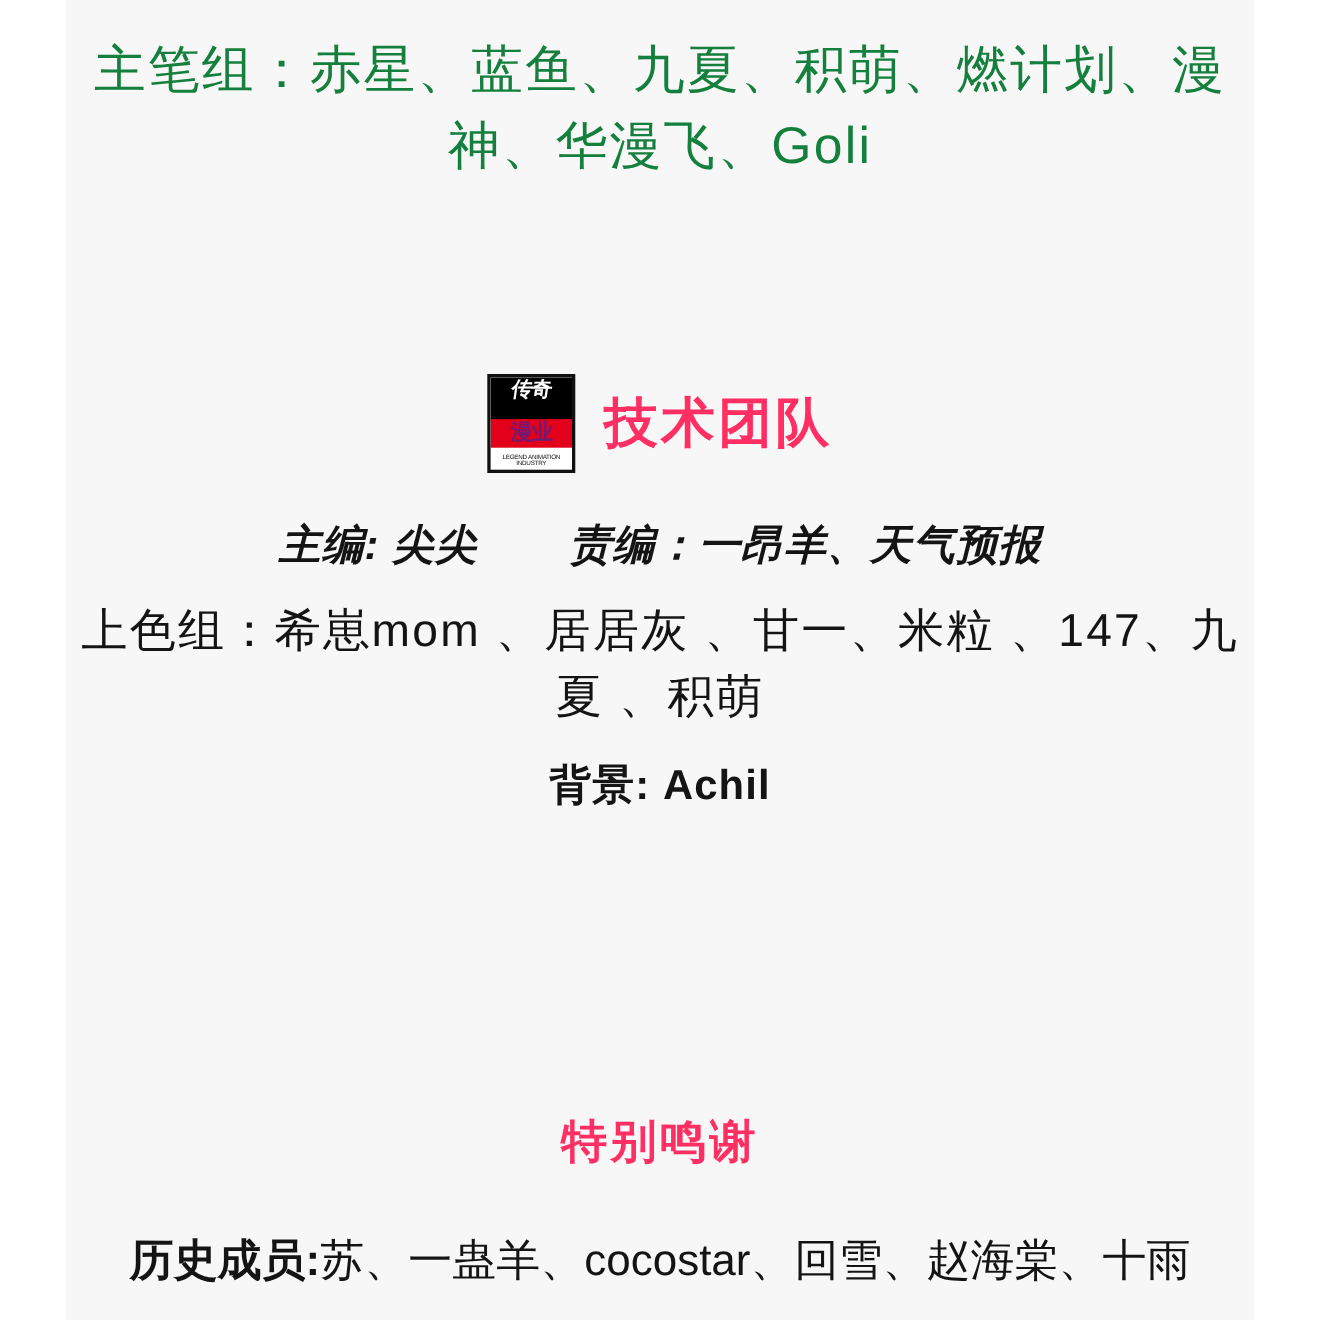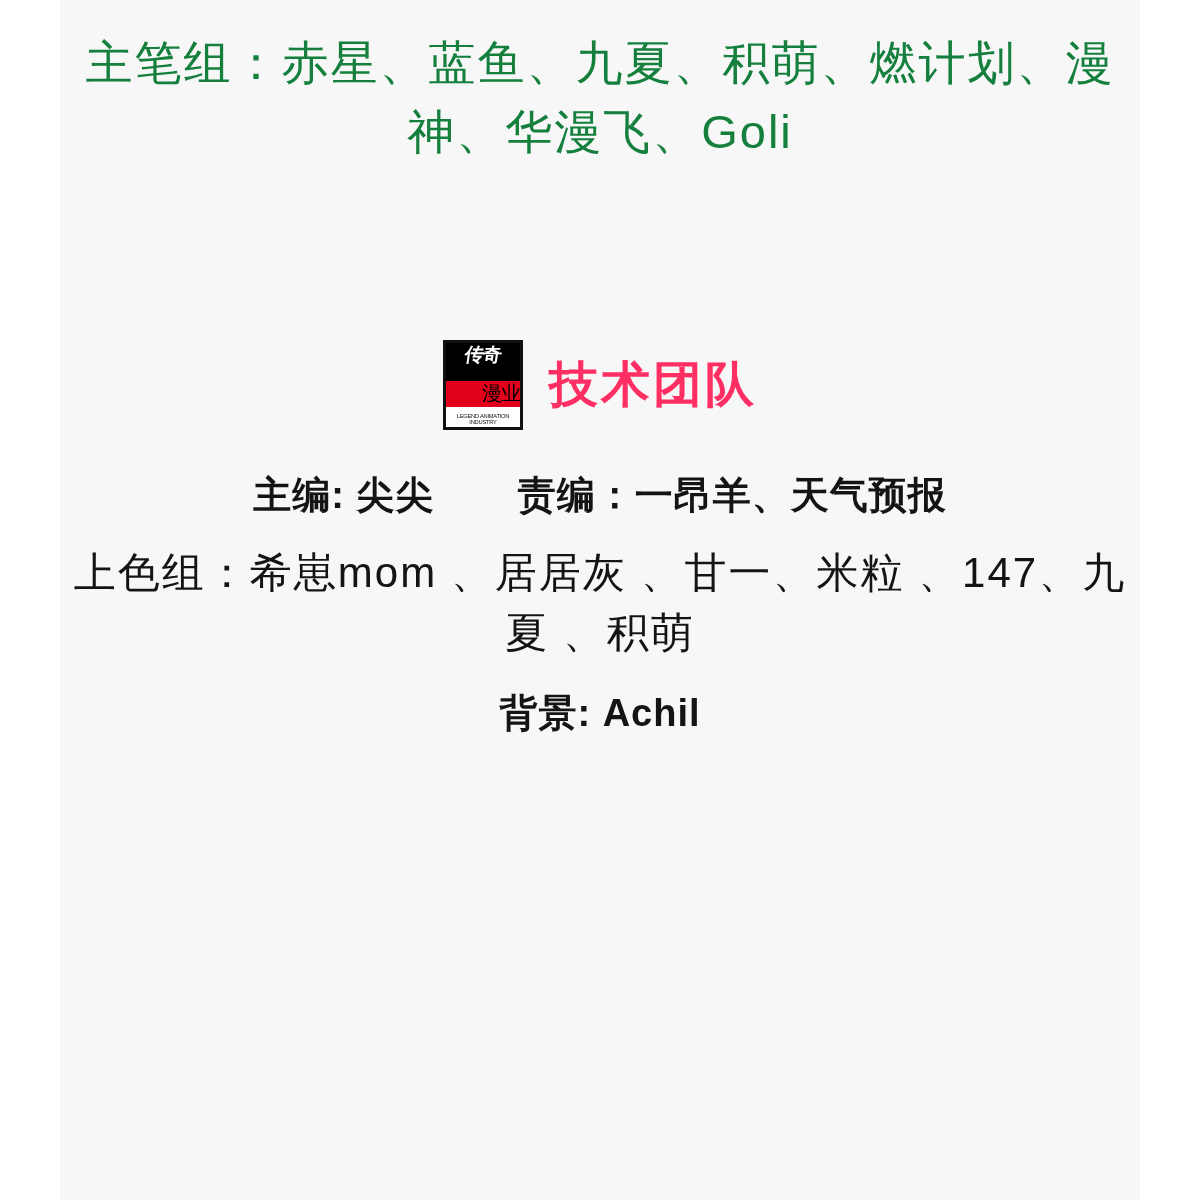--- a/index.html
+++ b/index.html
@@ -109,24 +109,24 @@
   }
   .logo .logo-mid {
     position: absolute;
     left: 0; right: 0; top: 38px;
     height: 26px;
     background: #e2001a;
   }
   .logo .logo-mid-text {
     position: absolute;
     left: 0; right: 0; top: 39px;
-    color: #000000;
+    color: #701a75;
     font-size: 20px;
-    font-weight: 400;
-    text-align: right;
+    font-weight: 700;
+    text-align: center;
     letter-spacing: -1px;
     line-height: 1.1;
   }
   .logo .logo-bottom-text {
     position: absolute;
     left: 0; right: 0; bottom: 1px;
     color: #111111;
     font-size: 7px;
     text-align: center;
     letter-spacing: -0.3px;
@@ -146,20 +146,21 @@
     left: 0;
     right: 0;
     top: 470px;
   }
   .role-row {
     font-size: 38px;
     font-weight: 700;
     color: #141414;
     letter-spacing: 1px;
     margin-bottom: 10px;
+    font-style: italic;
   }
   .role-row .gap {
     display: inline-block;
     width: 60px;
   }
   .role-block {
     font-size: 42px;
     font-weight: 700;
     color: #141414;
     line-height: 1.42;
@@ -235,13 +236,19 @@
       </div>
 
 
       <div class="role-block thin">上色组：希崽mom 、居居灰 、甘一、米粒 、147、九夏 、积萌</div>
 
       <div class="role-single">背景: Achil</div>
     </div>
 
   </div>
 
+  <div class="sec-thanks">
+    <div class="thanks-title">特别鸣谢</div>
+    <div class="thanks-line">
+      <span>历史成员:</span><span class="normal">苏、一蛊羊、cocostar、回雪、赵海棠、十雨</span>
+    </div>
+  </div>
 </div>
 
 </body></html>

